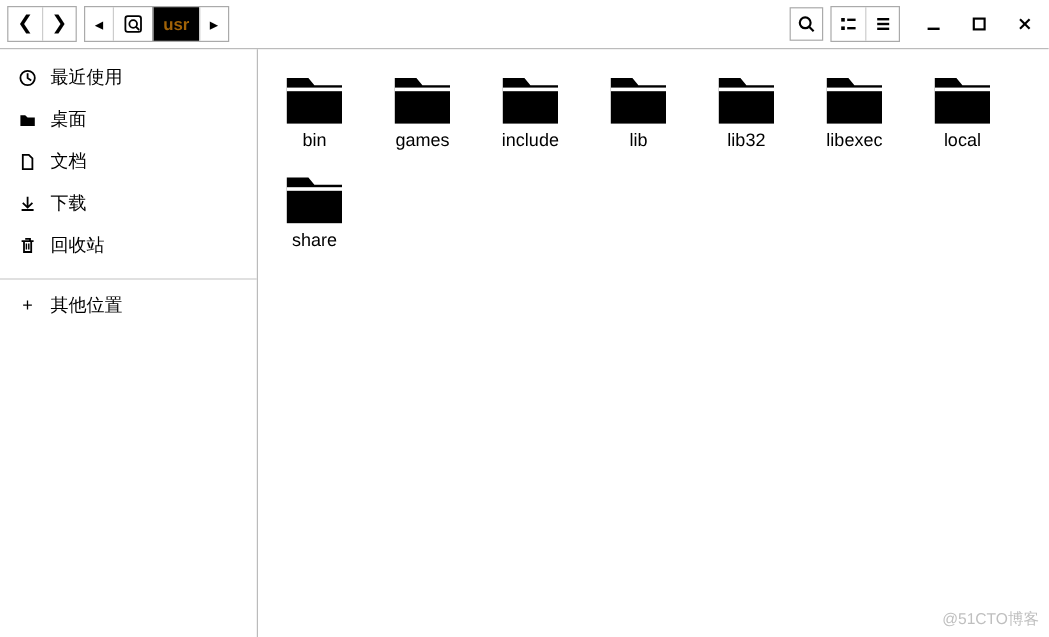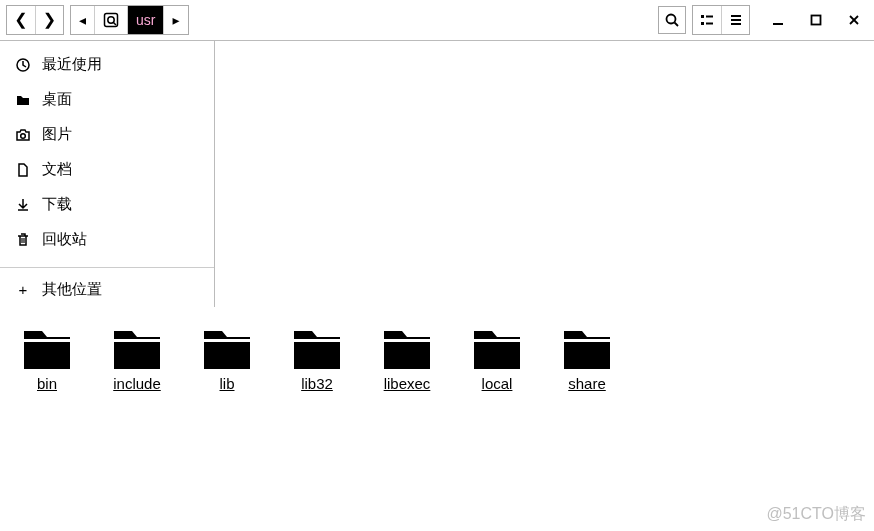--- a/index.html
+++ b/index.html
@@ -8,42 +8,42 @@
   
   .toolbar { display: flex; align-items: center; padding: 4px 6px; gap: 6px; height: 40px; }
   .btn-group { display: flex; border: 1px solid #aaa; background: #fff; }
   .btn { width: 28px; height: 28px; display: flex; align-items: center; justify-content: center; cursor: pointer; }
   .btn-group .btn + .btn { border-left: 1px solid #ccc; }
   .btn-single { border: 1px solid #aaa; background: #fff; }
   .spacer { flex: 1; }
 
   .pathbar { display: flex; border: 1px solid #aaa; background: #fff; height: 30px; align-items: stretch; }
   .pathseg { display: flex; align-items: center; justify-content: center; padding: 0 8px; cursor: pointer; }
-  .pathseg.active { background: #000; color: #f9a8d4; font-weight: normal; }
+  .pathseg.active { background: #000; color: #a16207; font-weight: bold; }
   .pathseg + .pathseg { border-left: 1px solid #ccc; }
 
   .winbtns { display: flex; gap: 10px; margin-left: 8px; }
   .winbtn { width: 28px; height: 28px; display:flex; align-items:center; justify-content:center; cursor:pointer; }
 
   .hr { height: 1px; background: #bbb; margin: 0; }
 
   
-  .split { display: flex; height: calc(531px - 41px); flex-direction: column; }
+  .split { display: flex; height: calc(531px - 41px); }
   .sidebar { width: 215px; border-right: 1px solid #bbb; display: flex; flex-direction: column; }
   .side-items { padding: 6px 0; }
   .side-item { display: flex; align-items: center; gap: 10px; padding: 8px 14px; cursor: pointer; font-size: 15px; }
   .side-item .ico { width: 18px; display:flex; justify-content:center; }
   .side-sep { height: 1px; background: #ccc; margin: 4px 0; }
 
   .content { flex: 1; padding: 12px 10px; position: relative; }
   .grid { display: flex; flex-wrap: wrap; gap: 10px 16px; align-content: flex-start; }
   .folder { width: 74px; display: flex; flex-direction: column; align-items: center; cursor: pointer; }
-  .folder-label { margin-top: 4px; font-size: 15px; text-align: left; text-decoration: underline; }
-
-  .watermark { position: absolute; bottom: 6px; right: 8px; color: #bfbfbf; font-size: 16px; pointer-events: none; }
+  .folder-label { margin-top: 4px; font-size: 15px; text-align: left; }
+
+  .watermark { position: absolute; bottom: 6px; right: 8px; color: #bfbfbf; font-size: 13px; pointer-events: none; }
 
   svg { display: block; }
   .chev { font-size: 16px; line-height: 1; }
 </style>
 </head>
 <body>
 
 <div class="toolbar">
   <div class="btn-group">
     <div class="btn">
@@ -136,29 +136,20 @@
           <span class="ico">
             <svg width="16" height="16" viewBox="0 0 16 16">
               <path d="M2 4 h4 l2 2 h6 v7 H2 z" fill="#000"></path>
             </svg>
           </span>
           <span>桌面</span>
         </div>
         <div class="side-item">
           <span class="ico">
             <svg width="16" height="16" viewBox="0 0 16 16">
-              <path d="M2 5 h3 l1-2 h4 l1 2 h3 v8 H2 z" fill="none" stroke="#000" stroke-width="1.5"></path>
-              <circle cx="8" cy="9" r="2.3" fill="none" stroke="#000" stroke-width="1.5"></circle>
-            </svg>
-          </span>
-          <span>图片</span>
-        </div>
-        <div class="side-item">
-          <span class="ico">
-            <svg width="16" height="16" viewBox="0 0 16 16">
               <path d="M4 2 h5 l3 3 v9 H4 z" fill="none" stroke="#000" stroke-width="1.5"></path>
             </svg>
           </span>
           <span>文档</span>
         </div>
         <div class="side-item">
           <span class="ico">
             <svg width="16" height="16" viewBox="0 0 16 16">
               <path d="M8 2 V10 M4 7 L8 11 L12 7 M3 13 H13" fill="none" stroke="#000" stroke-width="1.5"></path>
             </svg>
@@ -183,20 +174,26 @@
     </div>
   </div>
 
   <div class="content">
     <div class="grid" id="grid">
         <div class="folder">
           <svg width="54" height="52" viewBox="0 0 54 52">
             <use href="#folder-glyph"></use>
           </svg>
           <div class="folder-label">bin</div>
+        </div>
+        <div class="folder">
+          <svg width="54" height="52" viewBox="0 0 54 52">
+            <use href="#folder-glyph"></use>
+          </svg>
+          <div class="folder-label">games</div>
         </div>
         <div class="folder">
           <svg width="54" height="52" viewBox="0 0 54 52">
             <use href="#folder-glyph"></use>
           </svg>
           <div class="folder-label">include</div>
         </div>
         <div class="folder">
           <svg width="54" height="52" viewBox="0 0 54 52">
             <use href="#folder-glyph"></use>

